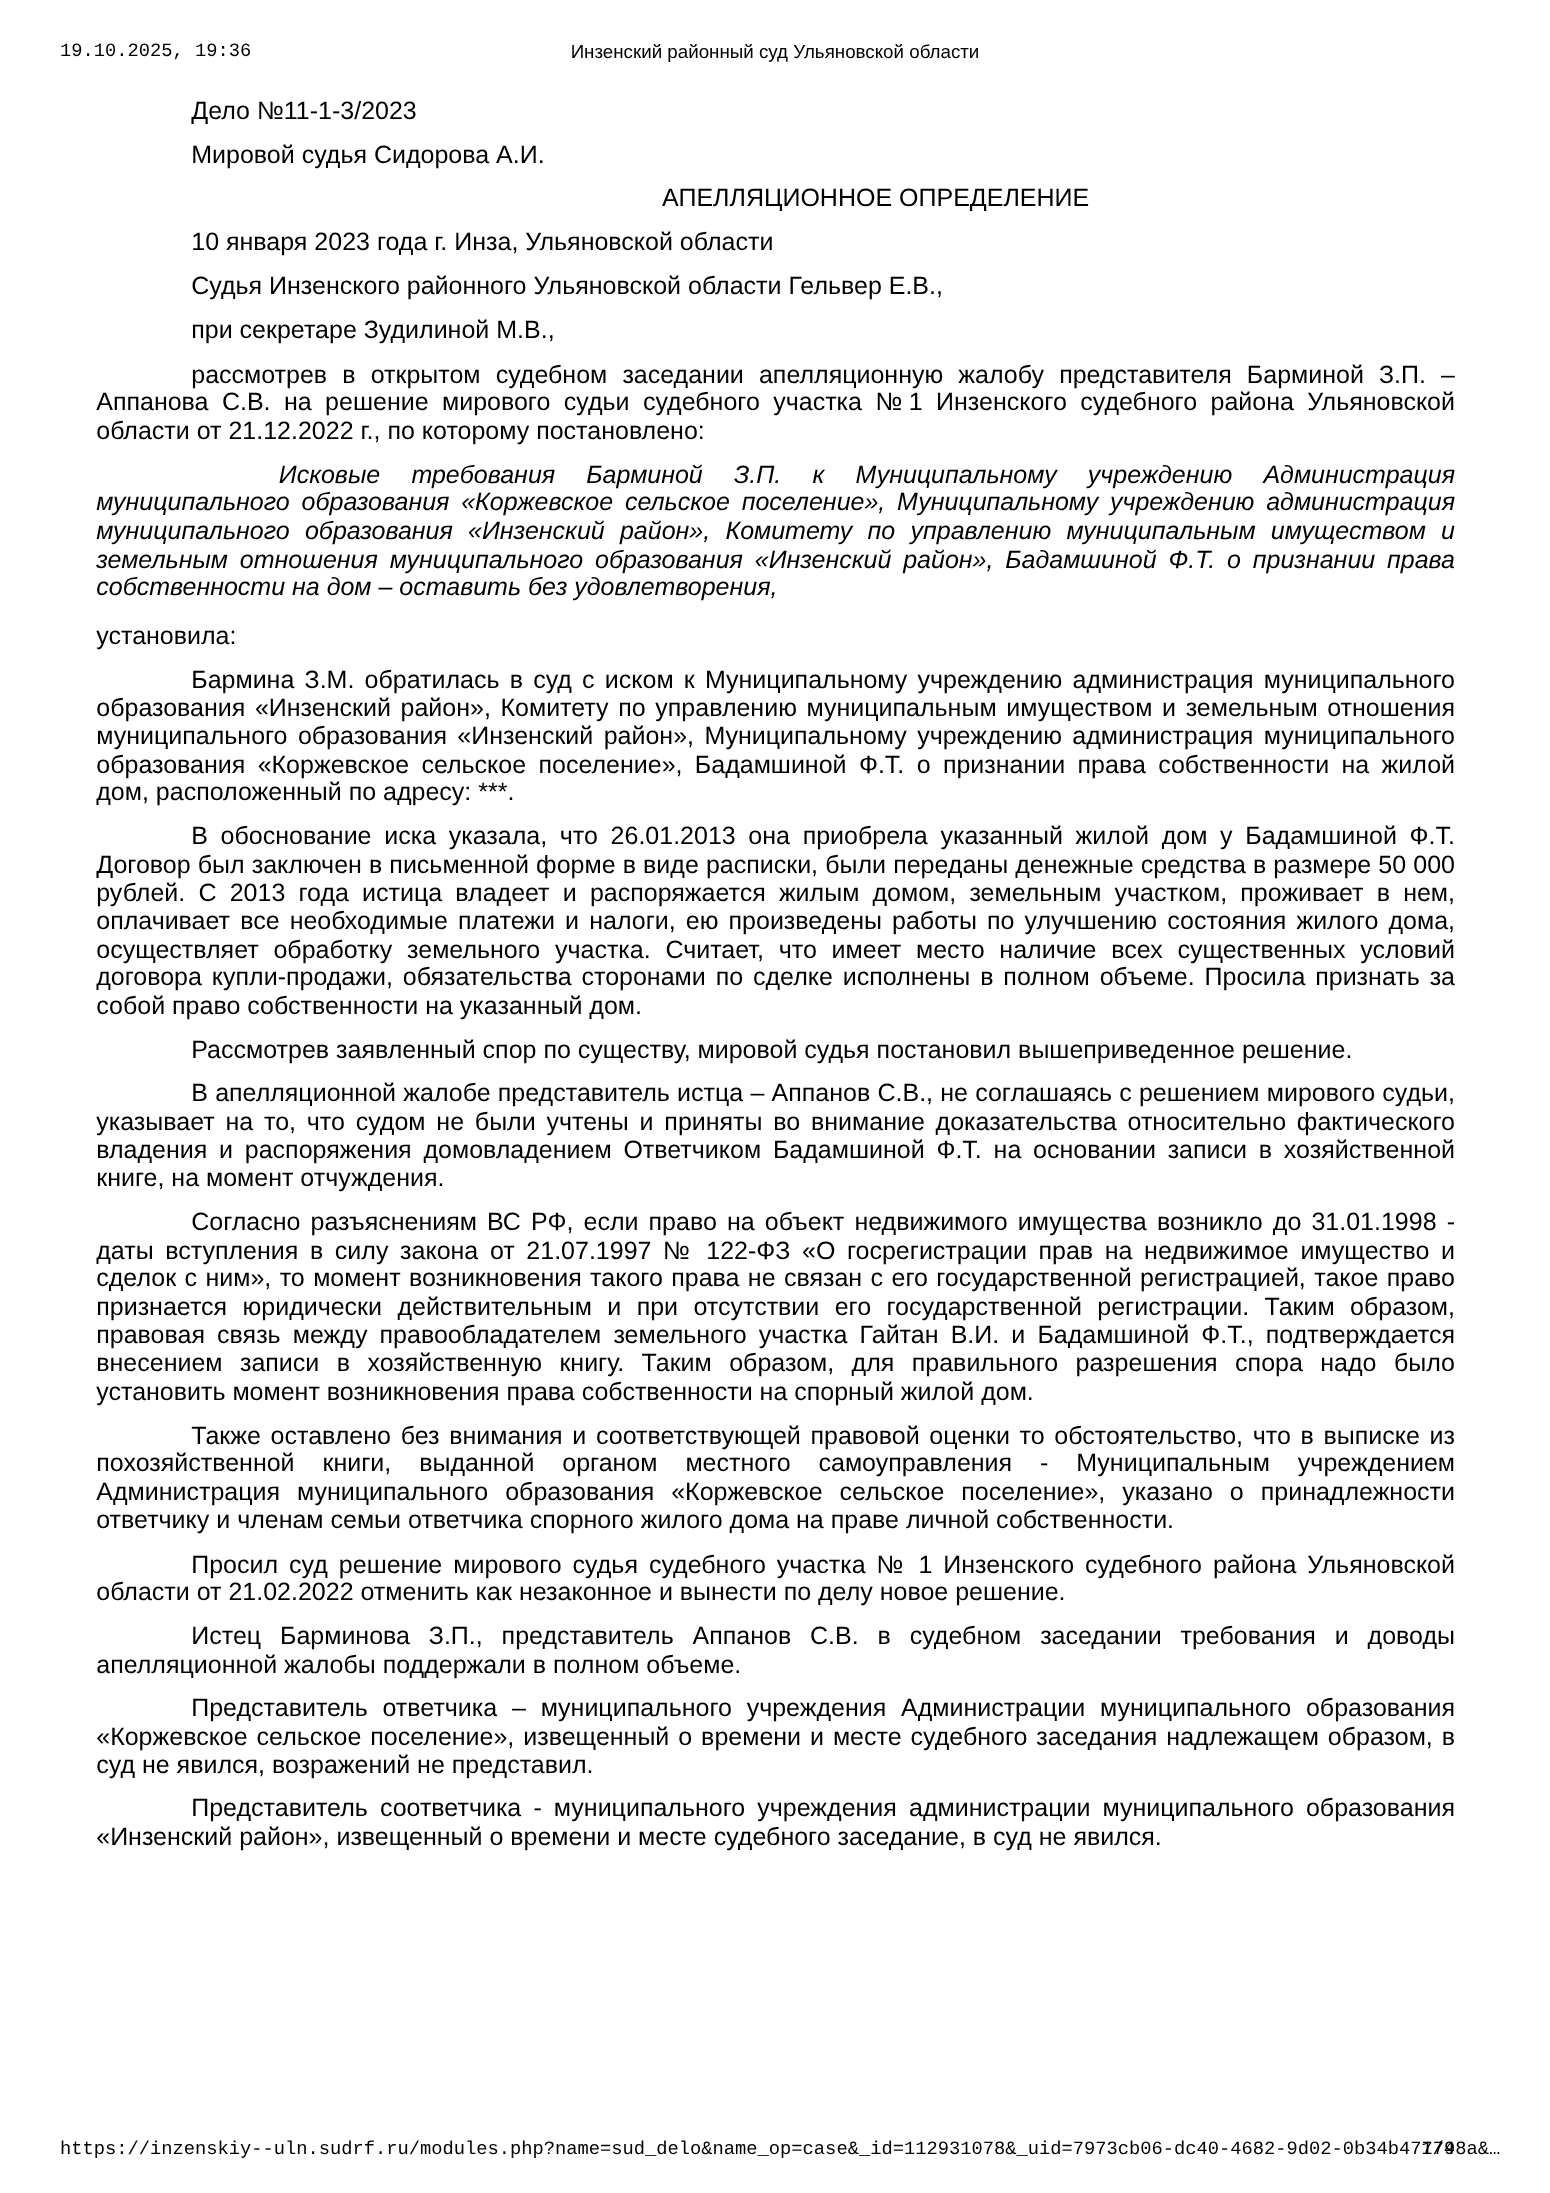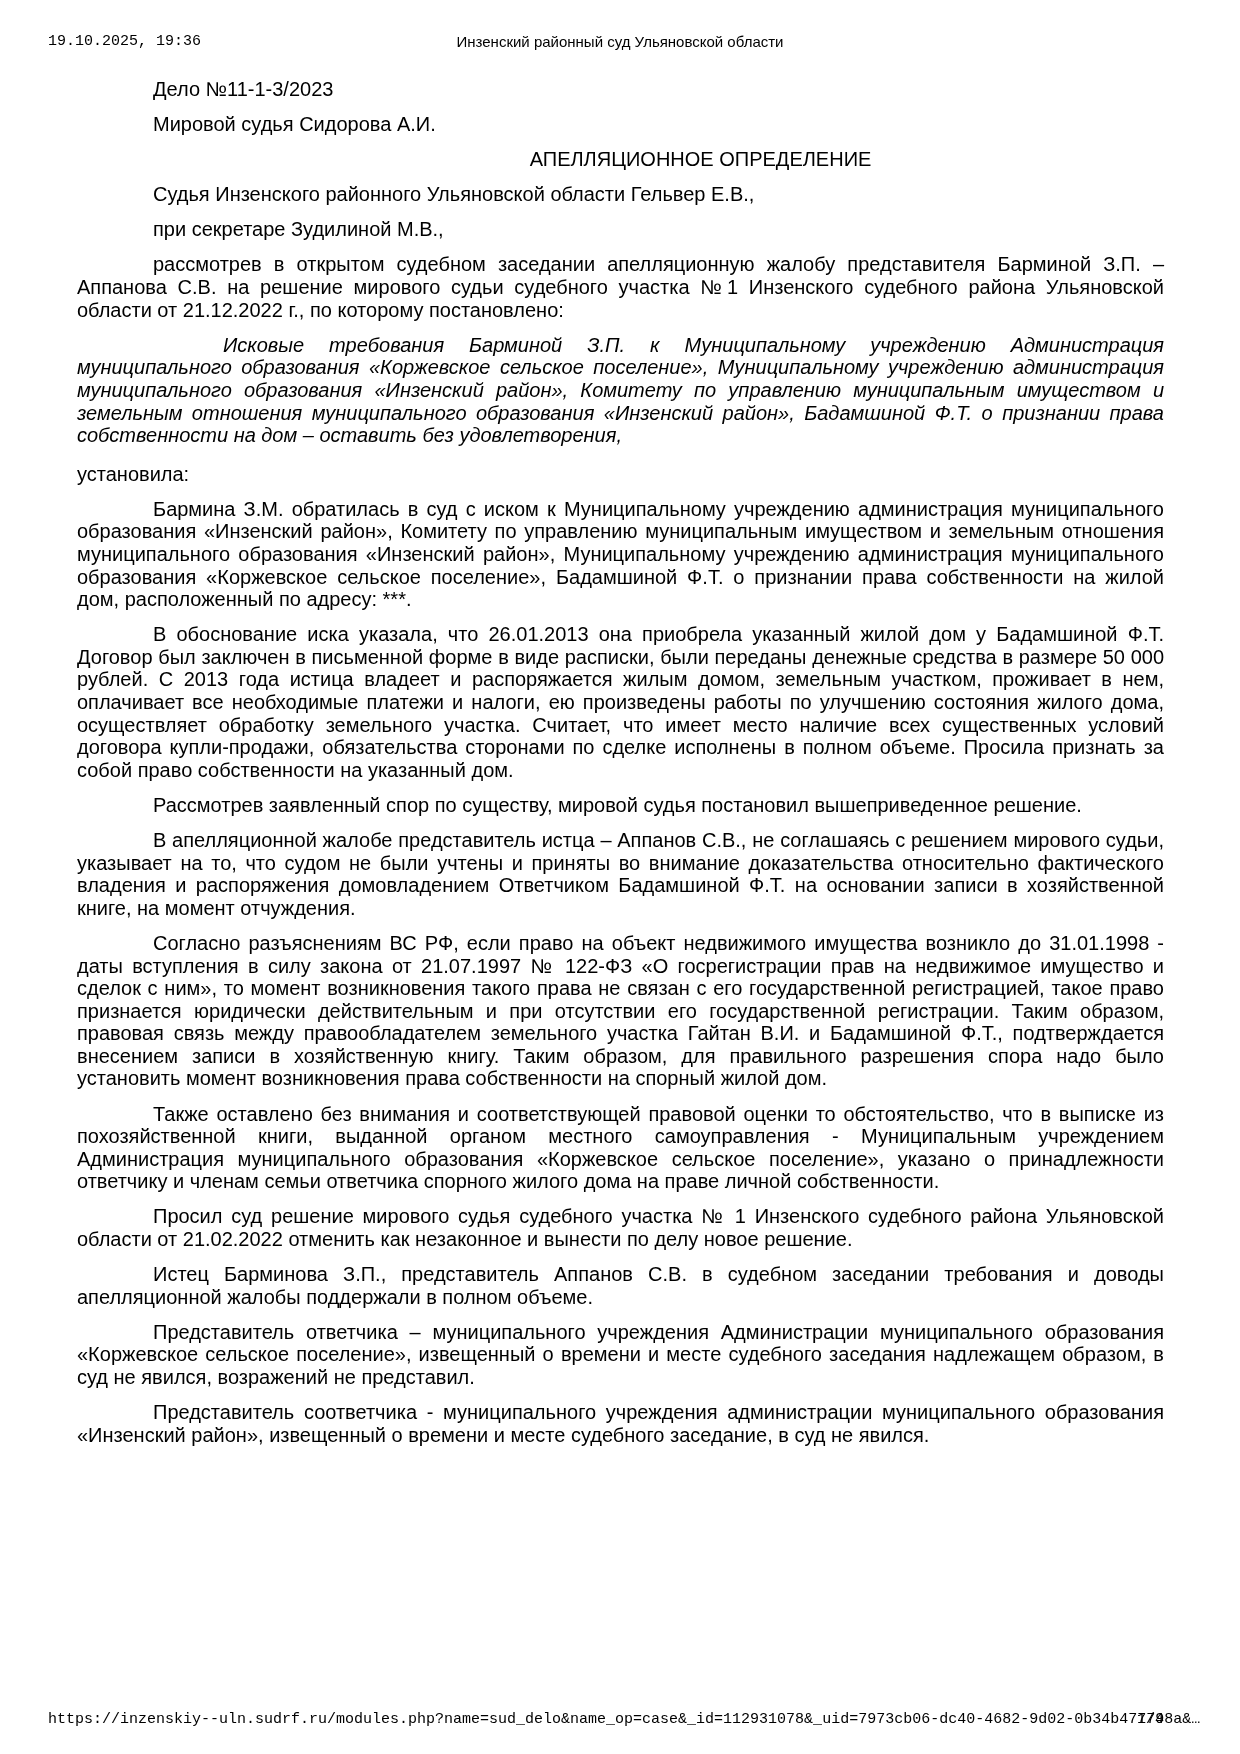--- a/index.html
+++ b/index.html
@@ -97,20 +97,21 @@
 
 <div class="print-header">
   <span class="date">19.10.2025, 19:36</span>
   <span class="title">Инзенский районный суд Ульяновской области</span>
 </div>
 
 <div class="content">
   <p class="indent-line">Дело №11-1-3/2023</p>
   <p class="indent-line">Мировой судья Сидорова А.И.</p>
   <p class="center-title">АПЕЛЛЯЦИОННОЕ ОПРЕДЕЛЕНИЕ</p>
+  <p class="indent-line">10 января 2023 года г. Инза, Ульяновской области</p>
   <p class="indent-line">Судья Инзенского районного Ульяновской области Гельвер Е.В.,</p>
   <p class="indent-line">при секретаре Зудилиной М.В.,</p>
   <p class="para">рассмотрев в открытом судебном заседании апелляционную жалобу представителя Барминой З.П. – Аппанова С.В. на решение мирового судьи судебного участка №1 Инзенского судебного района Ульяновской области от 21.12.2022 г., по которому постановлено:</p>
   <p class="para-deep">Исковые требования Барминой З.П. к Муниципальному учреждению Администрация муниципального образования «Коржевское сельское поселение», Муниципальному учреждению администрация муниципального образования «Инзенский район», Комитету по управлению муниципальным имуществом и земельным отношения муниципального образования «Инзенский район», Бадамшиной Ф.Т. о признании права собственности на дом – оставить без удовлетворения,</p>
   <p class="center-set">установила:</p>
   <p class="para">Бармина З.М. обратилась в суд с иском к Муниципальному учреждению администрация муниципального образования «Инзенский район», Комитету по управлению муниципальным имуществом и земельным отношения муниципального образования «Инзенский район», Муниципальному учреждению администрация муниципального образования «Коржевское сельское поселение», Бадамшиной Ф.Т. о признании права собственности на жилой дом, расположенный по адресу: ***.</p>
   <p class="para">В обоснование иска указала, что 26.01.2013 она приобрела указанный жилой дом у Бадамшиной Ф.Т. Договор был заключен в письменной форме в виде расписки, были переданы денежные средства в размере 50 000 рублей. С 2013 года истица владеет и распоряжается жилым домом, земельным участком, проживает в нем, оплачивает все необходимые платежи и налоги, ею произведены работы по улучшению состояния жилого дома, осуществляет обработку земельного участка. Считает, что имеет место наличие всех существенных условий договора купли-продажи, обязательства сторонами по сделке исполнены в полном объеме. Просила признать за собой право собственности на указанный дом.</p>
   <p class="para">Рассмотрев заявленный спор по существу, мировой судья постановил вышеприведенное решение.</p>
   <p class="para">В апелляционной жалобе представитель истца – Аппанов С.В., не соглашаясь с решением мирового судьи, указывает на то, что судом не были учтены и приняты во внимание доказательства относительно фактического владения и распоряжения домовладением Ответчиком Бадамшиной Ф.Т. на основании записи в хозяйственной книге, на момент отчуждения.</p>
   <p class="para">Согласно разъяснениям ВС РФ, если право на объект недвижимого имущества возникло до 31.01.1998 - даты вступления в силу закона от 21.07.1997 № 122-ФЗ «О госрегистрации прав на недвижимое имущество и сделок с ним», то момент возникновения такого права не связан с его государственной регистрацией, такое право признается юридически действительным и при отсутствии его государственной регистрации. Таким образом, правовая связь между правообладателем земельного участка Гайтан В.И. и Бадамшиной Ф.Т., подтверждается внесением записи в хозяйственную книгу. Таким образом, для правильного разрешения спора надо было установить момент возникновения права собственности на спорный жилой дом.</p>

